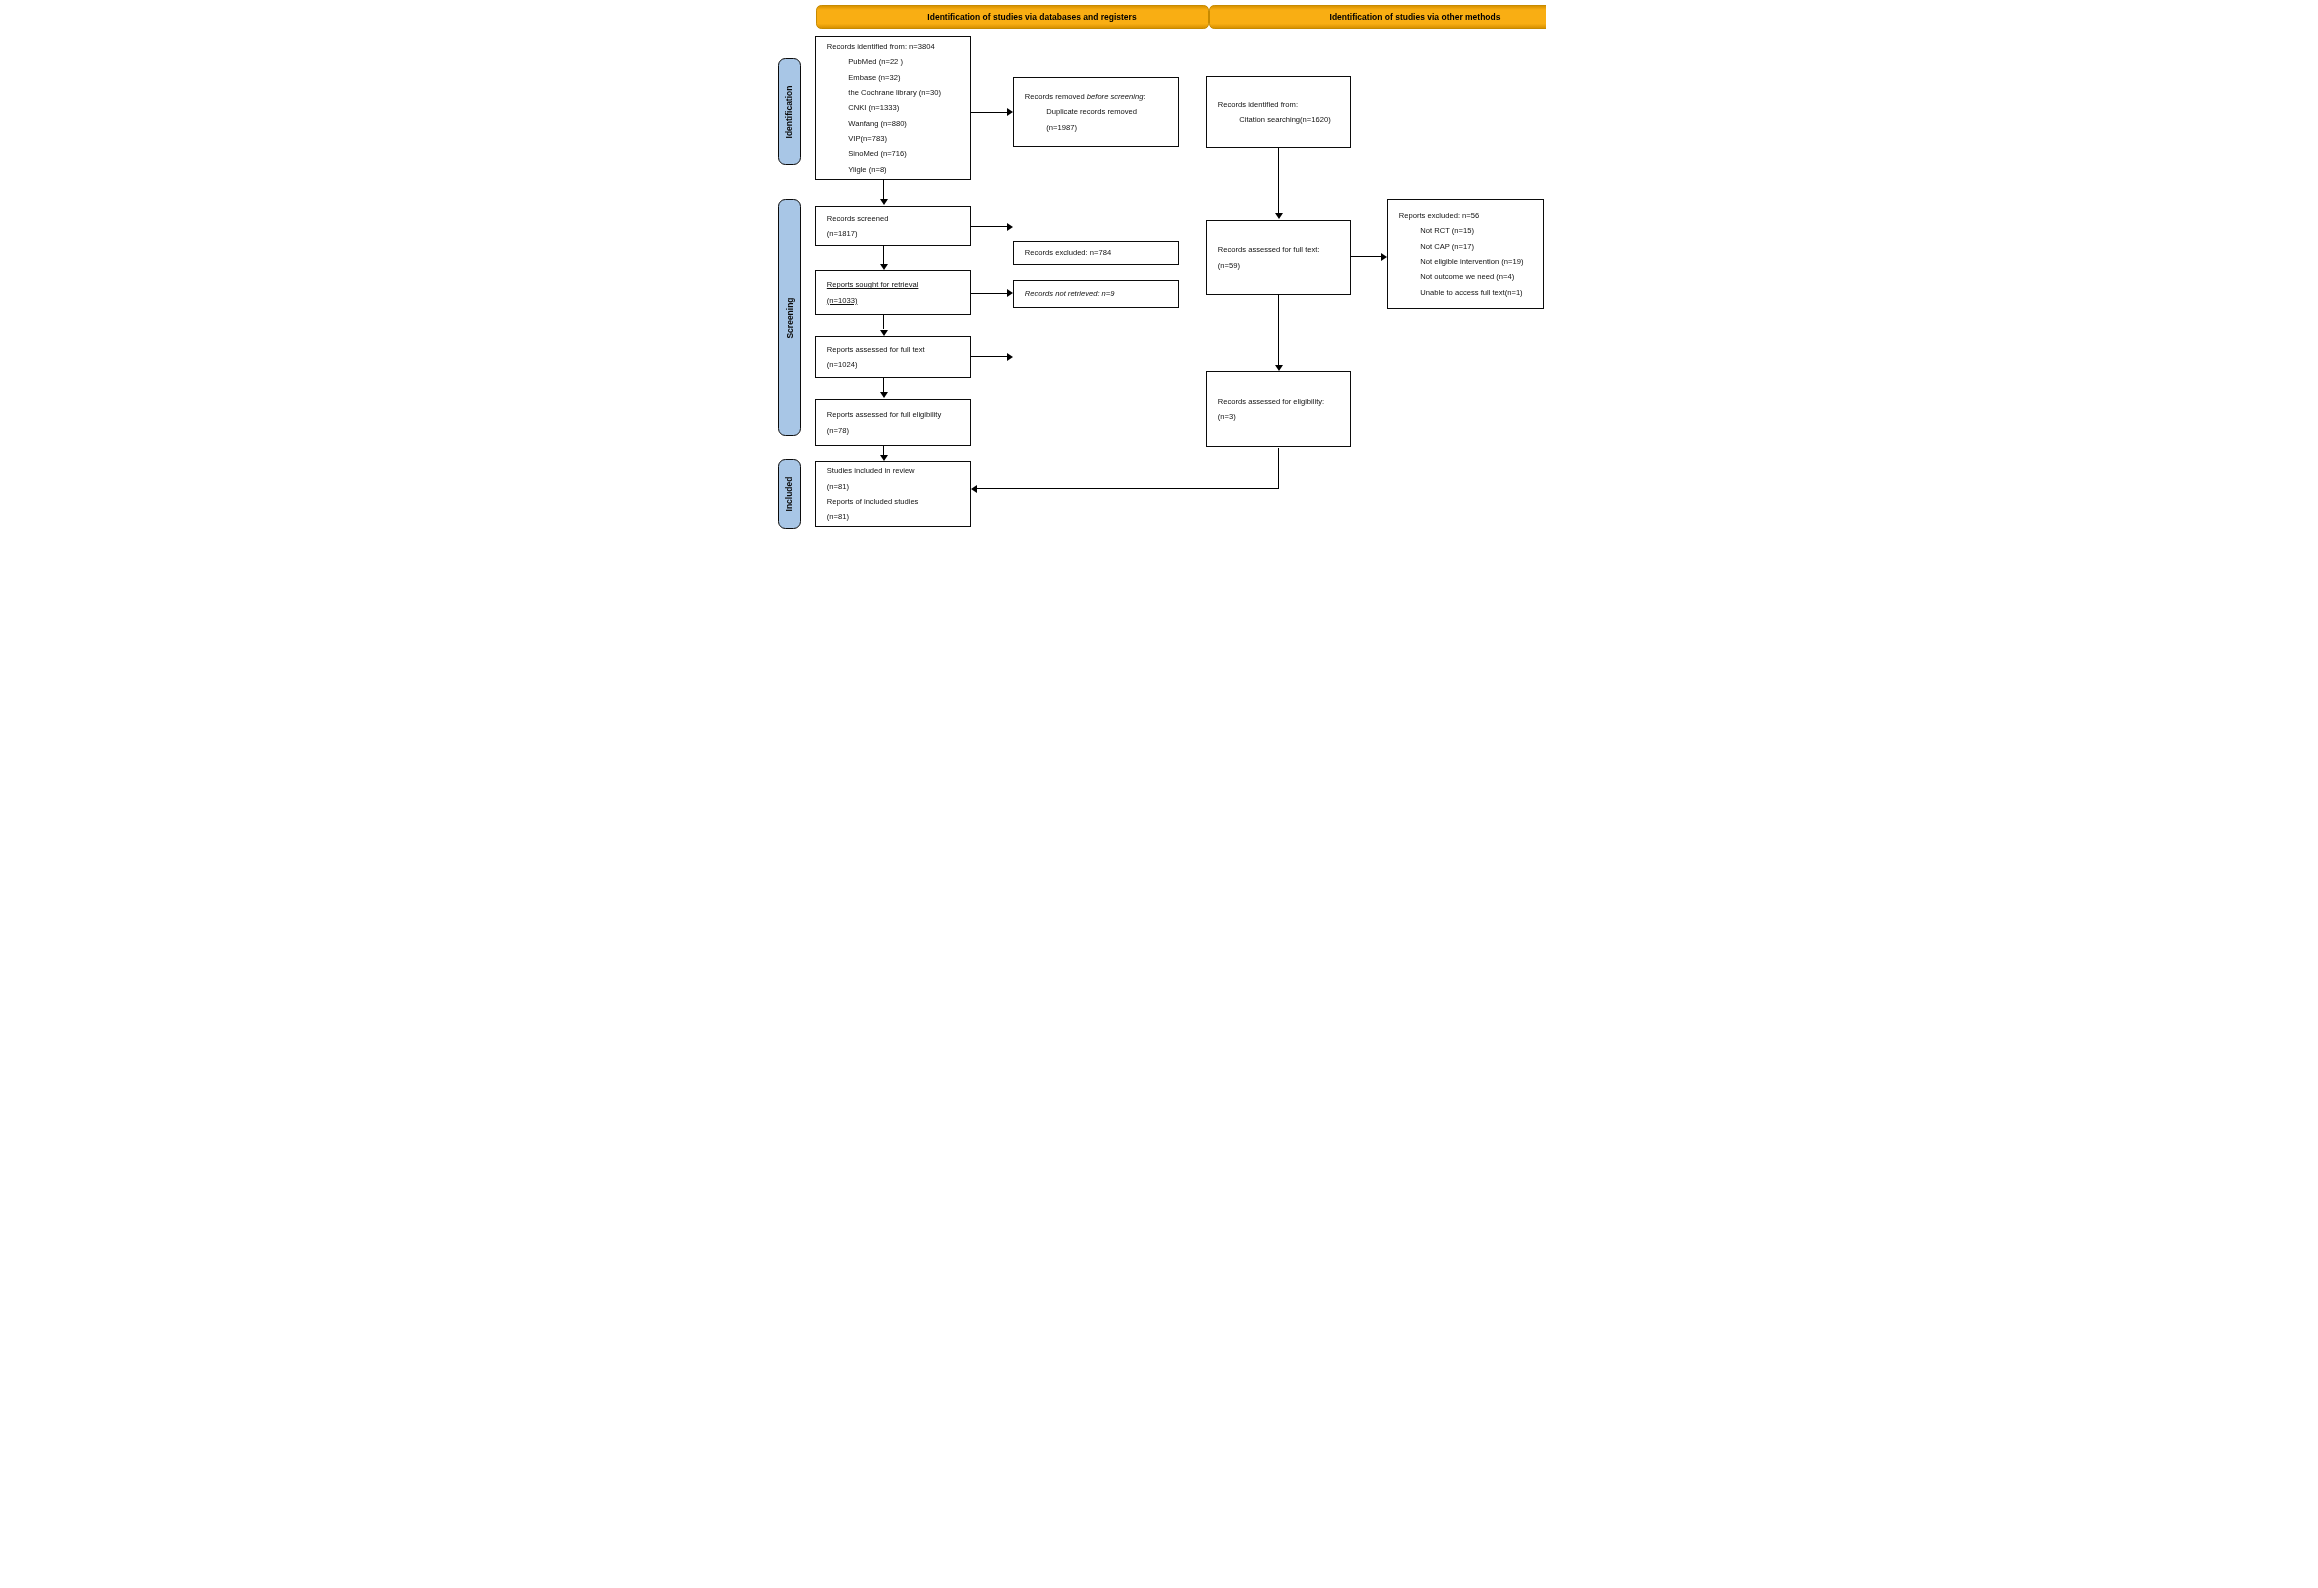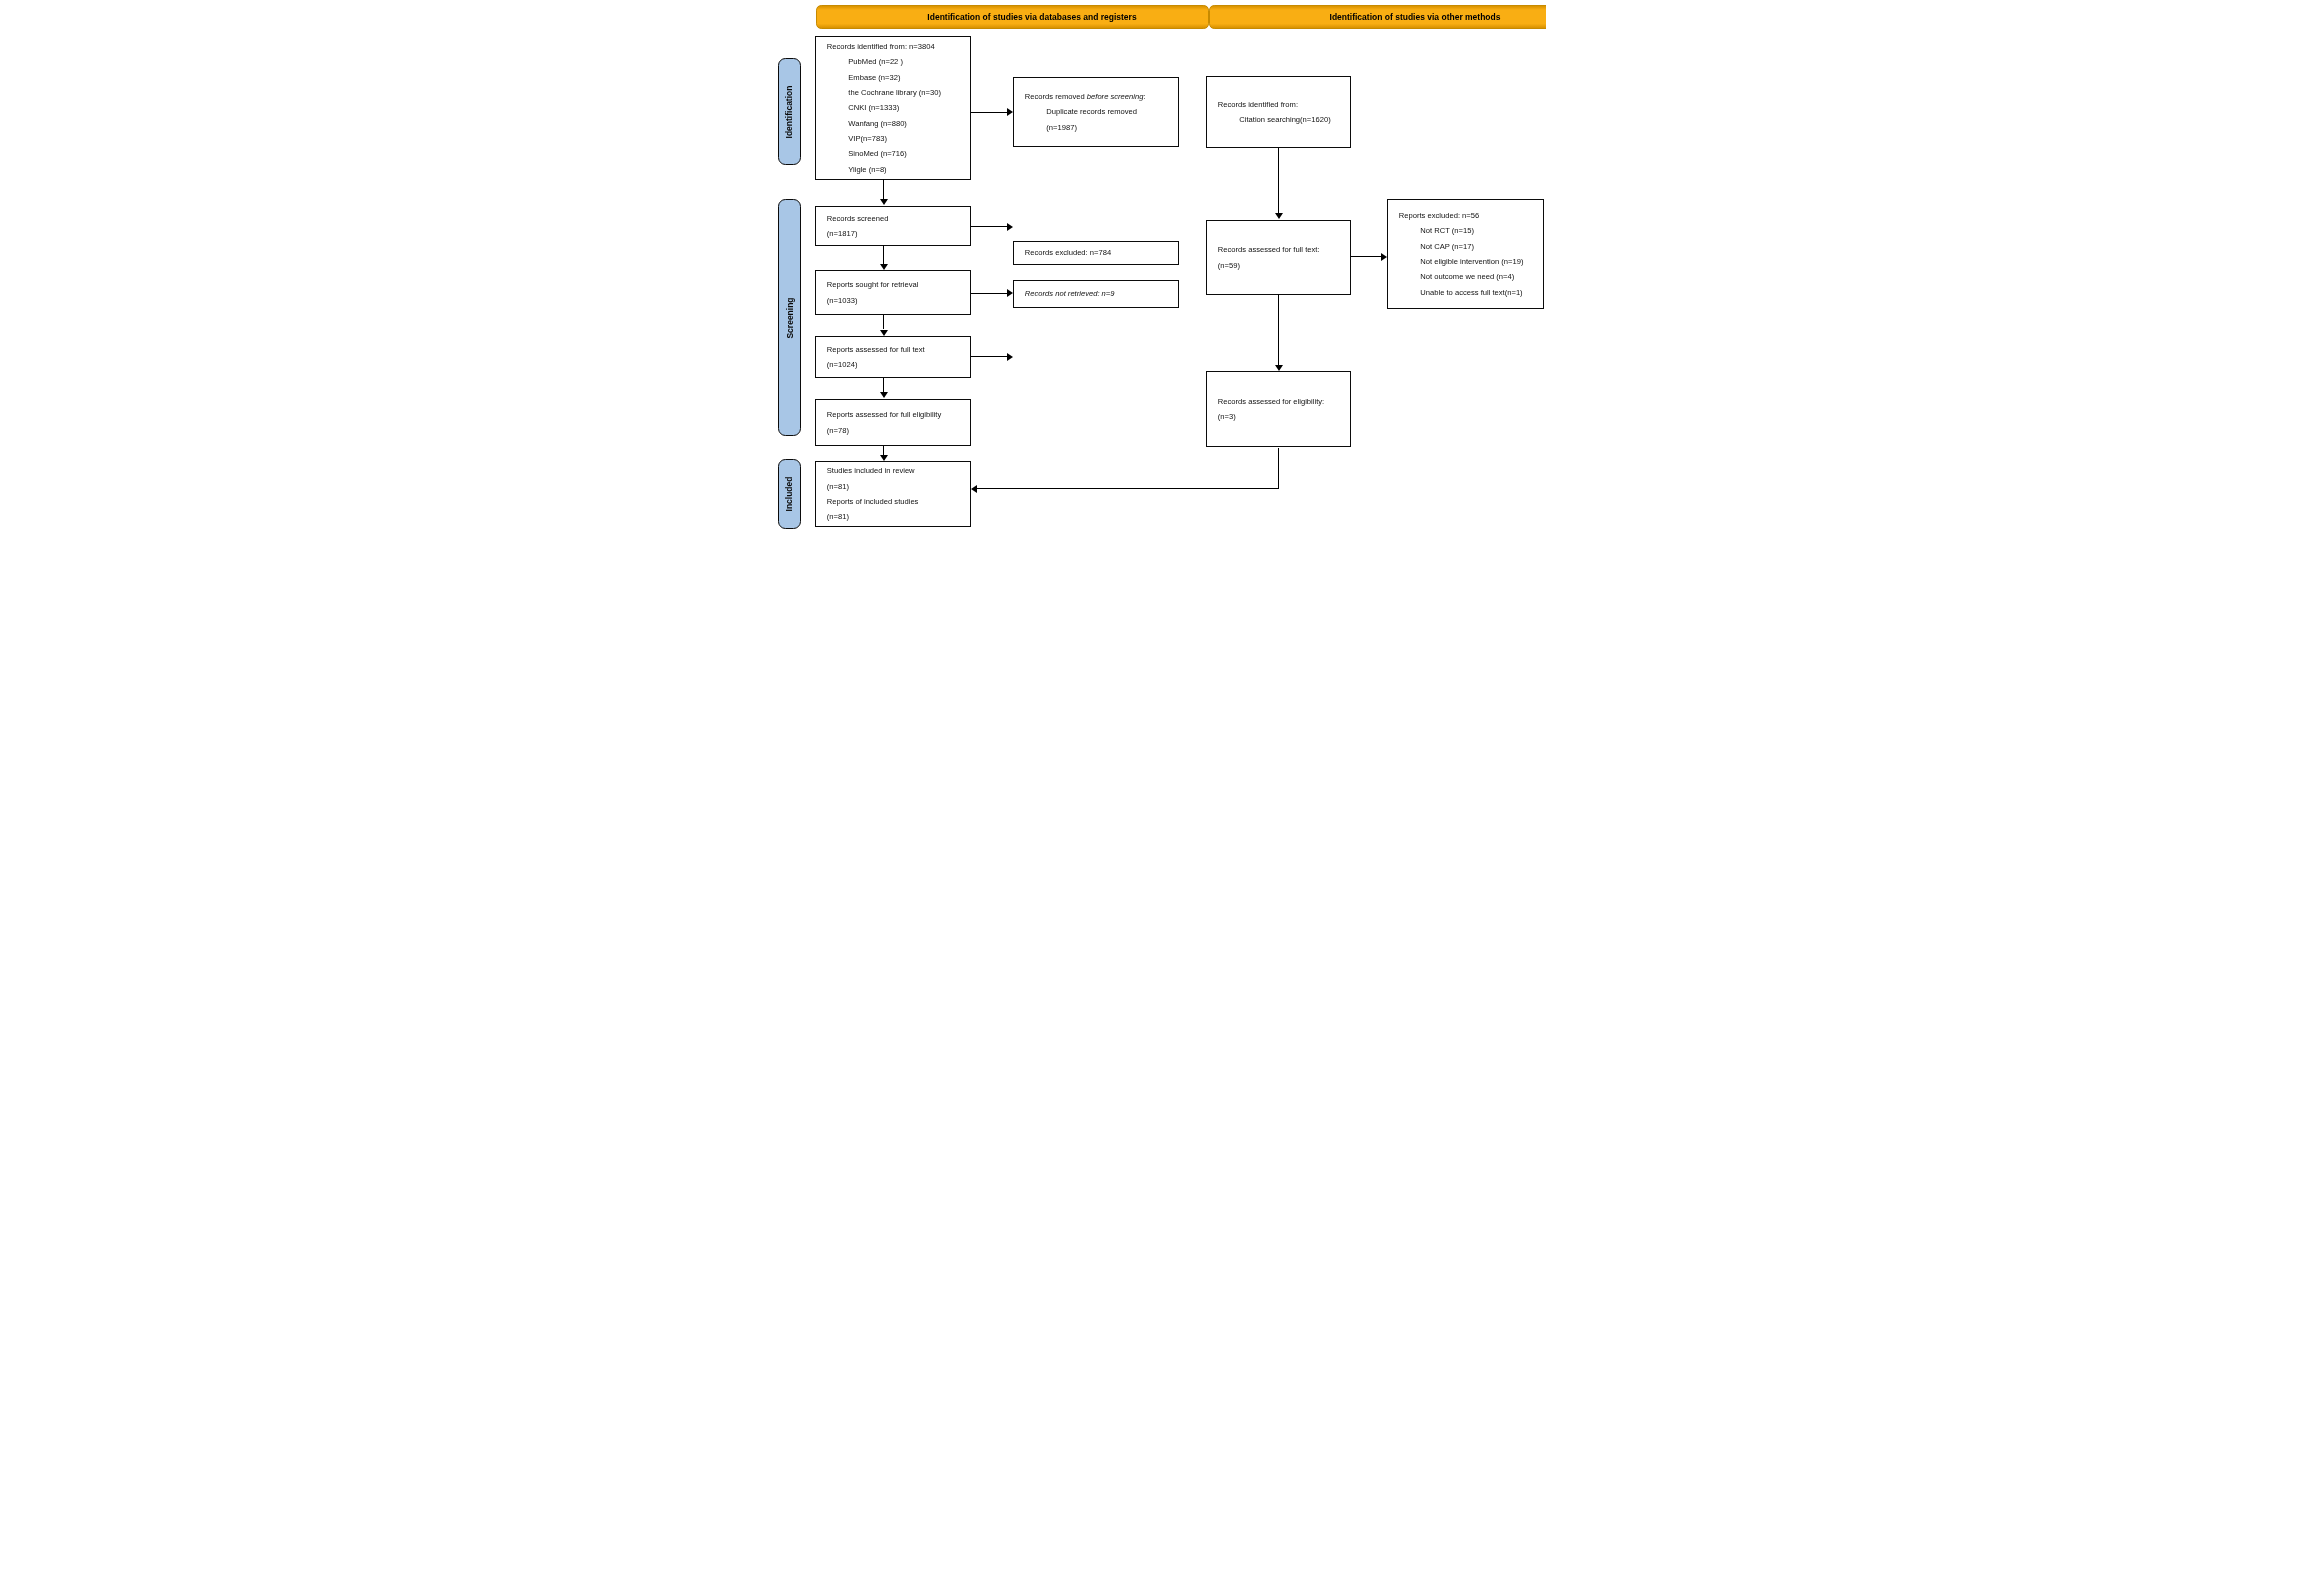--- a/index.html
+++ b/index.html
@@ -71,21 +71,21 @@
     <div class="ln ind">VIP(n=783)</div>
     <div class="ln ind">SinoMed (n=716)</div>
     <div class="ln ind">Yiigle (n=8)</div>
   </div>
 
   <div class="fbox" style="left:42px;top:206px;width:156px;height:40px;">
     <div class="ln">Records screened</div>
     <div class="ln">(n=1817)</div>
   </div>
 
-  <div class="fbox" style="left:42px;top:270px;width:156px;height:45px;">
+  <div class="fbox" style="left:42px;top:270px;width:156px;height:45px;text-decoration:underline;">
     <div class="ln">Reports sought for retrieval</div>
     <div class="ln">(n=1033)</div>
   </div>
 
   <div class="fbox" style="left:42px;top:336px;width:156px;height:42px;">
     <div class="ln">Reports assessed for full text</div>
     <div class="ln">(n=1024)</div>
   </div>
 
   <div class="fbox" style="left:42px;top:399px;width:156px;height:47px;">

